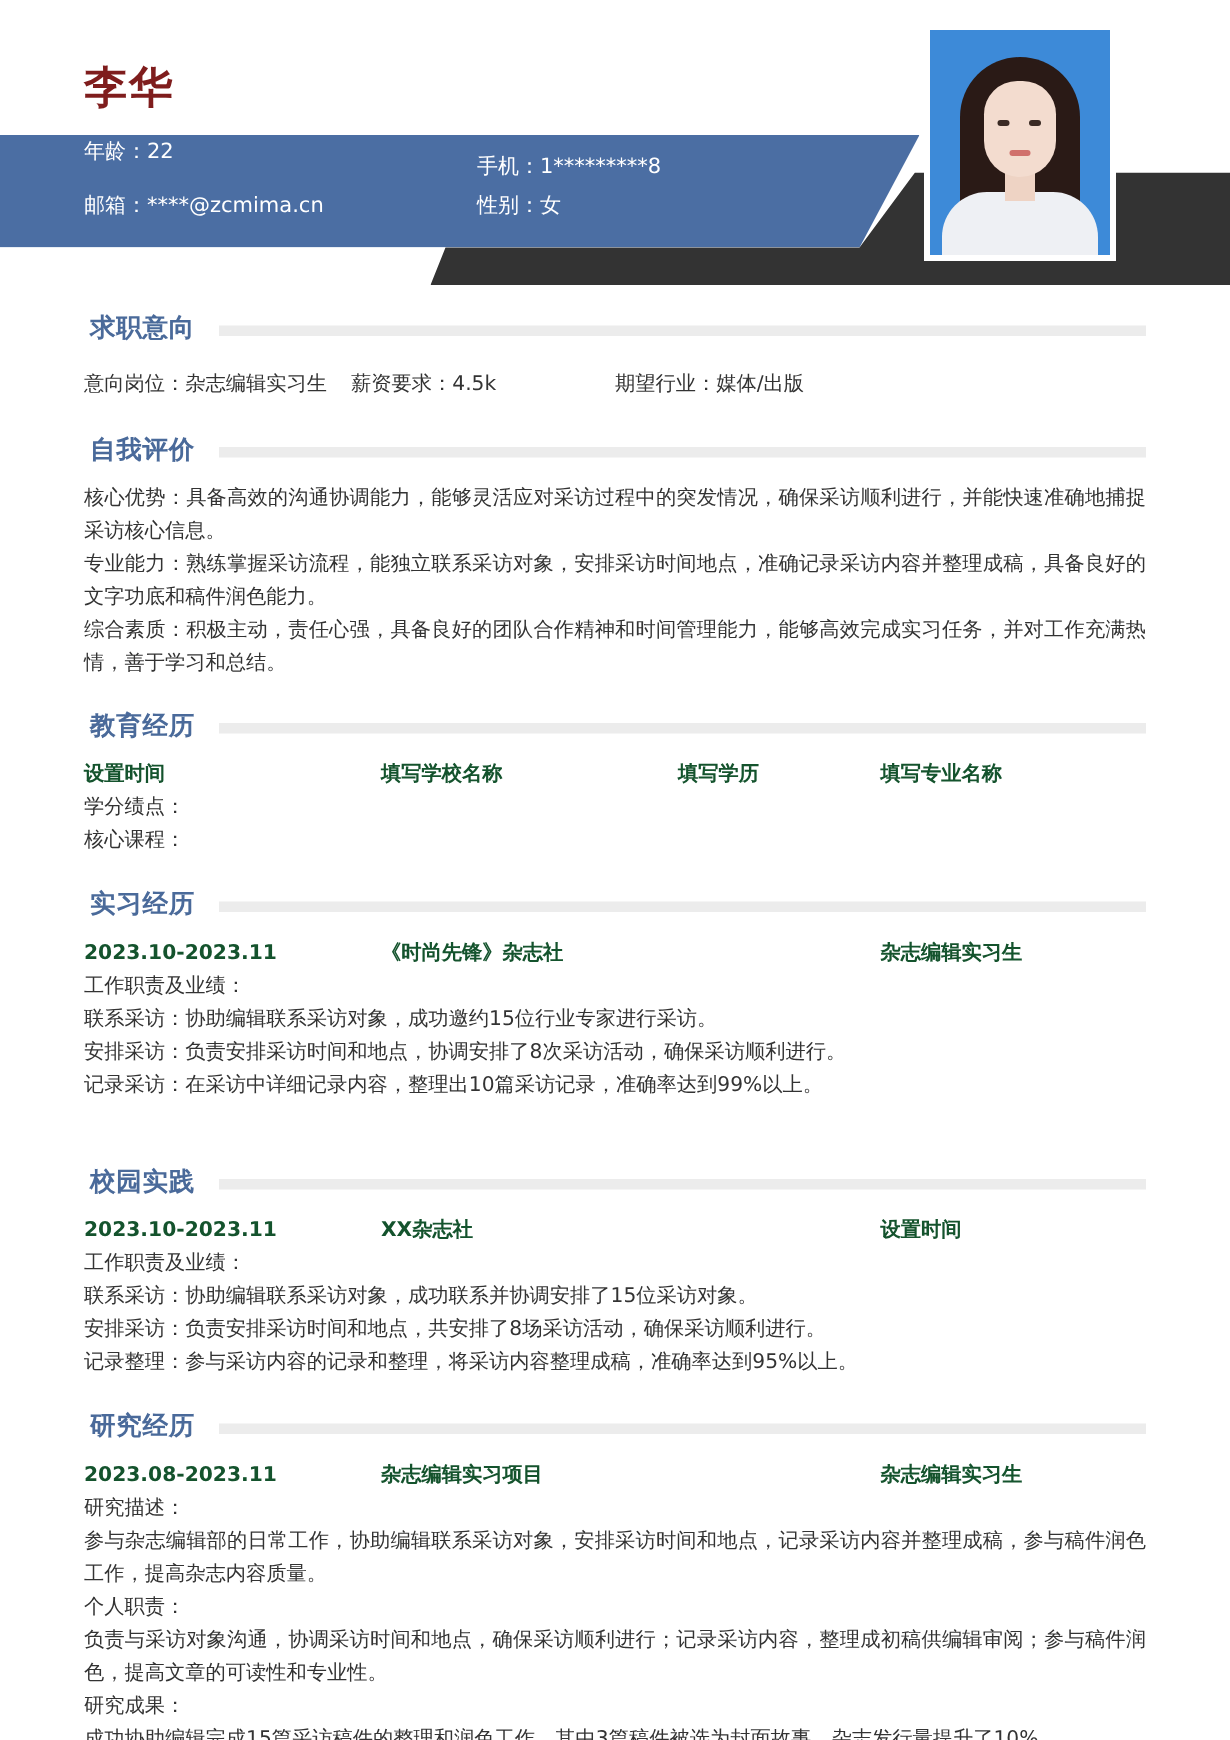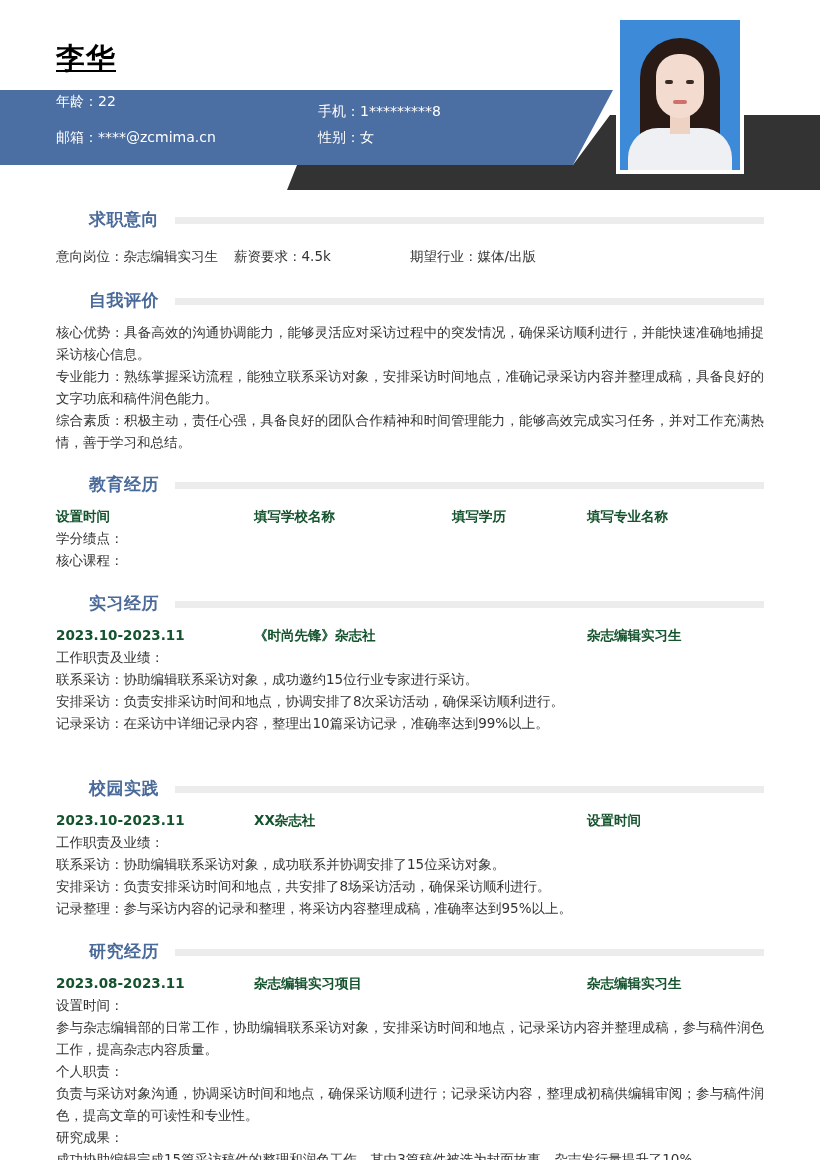--- a/index.html
+++ b/index.html
@@ -13,21 +13,21 @@
       background: #333333;
       clip-path: polygon(610px 115px, 820px 115px, 820px 190px, 287px 190px, 297px 165px, 573px 165px);
     }
     .blue-band {
       position: absolute; left: 0; top: 90px; width: 613px; height: 75px;
       background: #4b6ea3;
       clip-path: polygon(0 0, 613px 0, 573px 75px, 0 75px);
     }
     .name {
       position: absolute; left: 56px; top: 38px;
-      font-size: 29px; font-weight: bold; color: #000000; letter-spacing: 1px; line-height: 40px; text-decoration: underline;
+      font-size: 29px; font-weight: bold; color: #7f1d1d; letter-spacing: 1px; line-height: 40px;
     }
     .info { position: absolute; font-size: 14px; color: #ffffff; line-height: 20px; white-space: nowrap; }
     .info-age { left: 56px; top: 91px; }
     .info-email { left: 56px; top: 127px; }
     .info-phone { left: 318px; top: 101px; }
     .info-gender { left: 318px; top: 127px; }
 
     .photo-frame {
       position: absolute; left: 616px; top: 16px; width: 128px; height: 158px;
       background: #ffffff; padding: 4px;
@@ -52,21 +52,21 @@
     }
     .photo .lips {
       position: absolute; left: 53px; top: 80px; width: 14px; height: 4px; background: #d0706c; border-radius: 3px;
     }
     .photo .eye { position: absolute; top: 60px; width: 8px; height: 4px; background: #3a2a24; border-radius: 3px; }
     .photo .eye.l { left: 45px; }
     .photo .eye.r { left: 66px; }
 
     
     .section { position: absolute; left: 56px; width: 708px; }
-    .sec-head { position: relative; height: 26px; margin-left: 29px; }
+    .sec-head { position: relative; height: 26px; }
     .sec-bar {
       position: absolute; left: 90px; right: 0; top: 11px; height: 7px; background: #ececec;
     }
     .sec-title {
       position: absolute; left: 4px; top: 0; font-size: 17px; font-weight: bold; color: #4a6a9a;
       background: #ffffff; padding-right: 8px; line-height: 26px; letter-spacing: 0.5px;
     }
     .body { font-size: 13.5px; line-height: 22px; color: #333333; }
     .row { position: relative; height: 22px; white-space: nowrap; }
     .row span { position: absolute; top: 0; }
@@ -182,20 +182,20 @@
   <div class="sec-head">
     <div class="sec-bar"></div>
     <div class="sec-title">研究经历</div>
   </div>
   <div class="body para" style="margin-top:8px;">
     <div class="row bold-row">
       <span class="c1">2023.08-2023.11</span>
       <span class="c2">杂志编辑实习项目</span>
       <span class="c4">杂志编辑实习生</span>
     </div>
-    <p>设置时间：</p>
+    <p>研究描述：</p>
     <p>参与杂志编辑部的日常工作，协助编辑联系采访对象，安排采访时间和地点，记录采访内容并整理成稿，参与稿件润色工作，提高杂志内容质量。</p>
     <p>个人职责：</p>
     <p>负责与采访对象沟通，协调采访时间和地点，确保采访顺利进行；记录采访内容，整理成初稿供编辑审阅；参与稿件润色，提高文章的可读性和专业性。</p>
     <p>研究成果：</p>
     <p>成功协助编辑完成15篇采访稿件的整理和润色工作，其中3篇稿件被选为封面故事，杂志发行量提升了10%。</p>
   </div>
 </div>
 
 </body></html>

